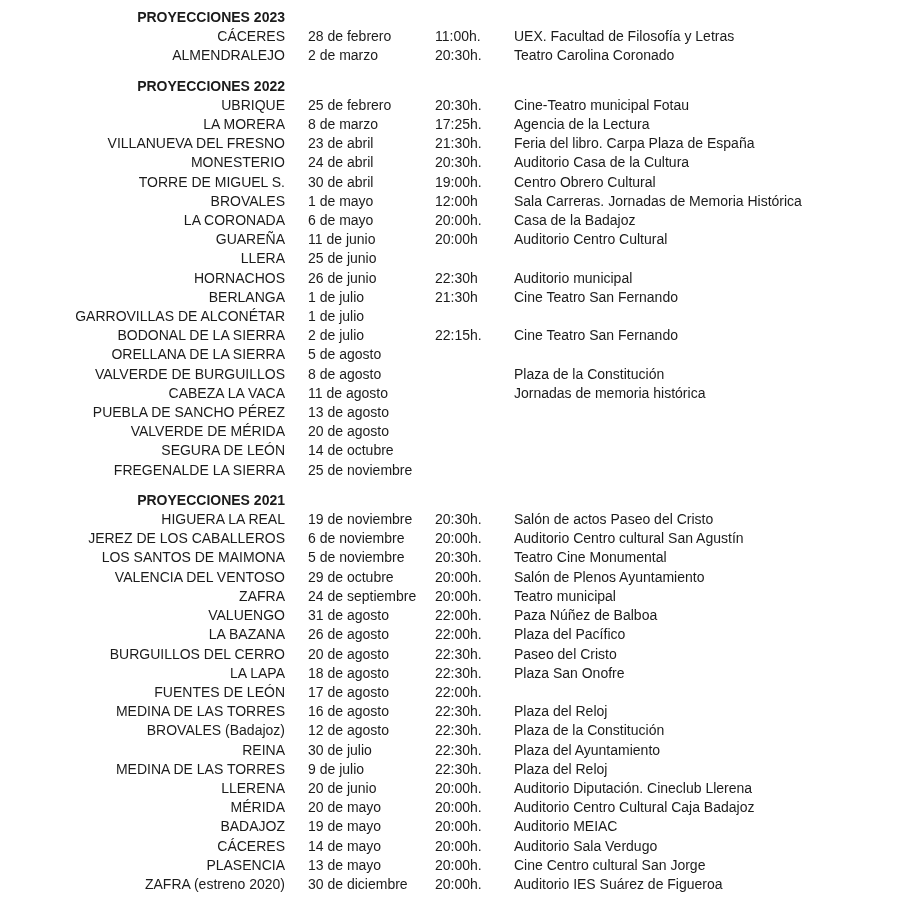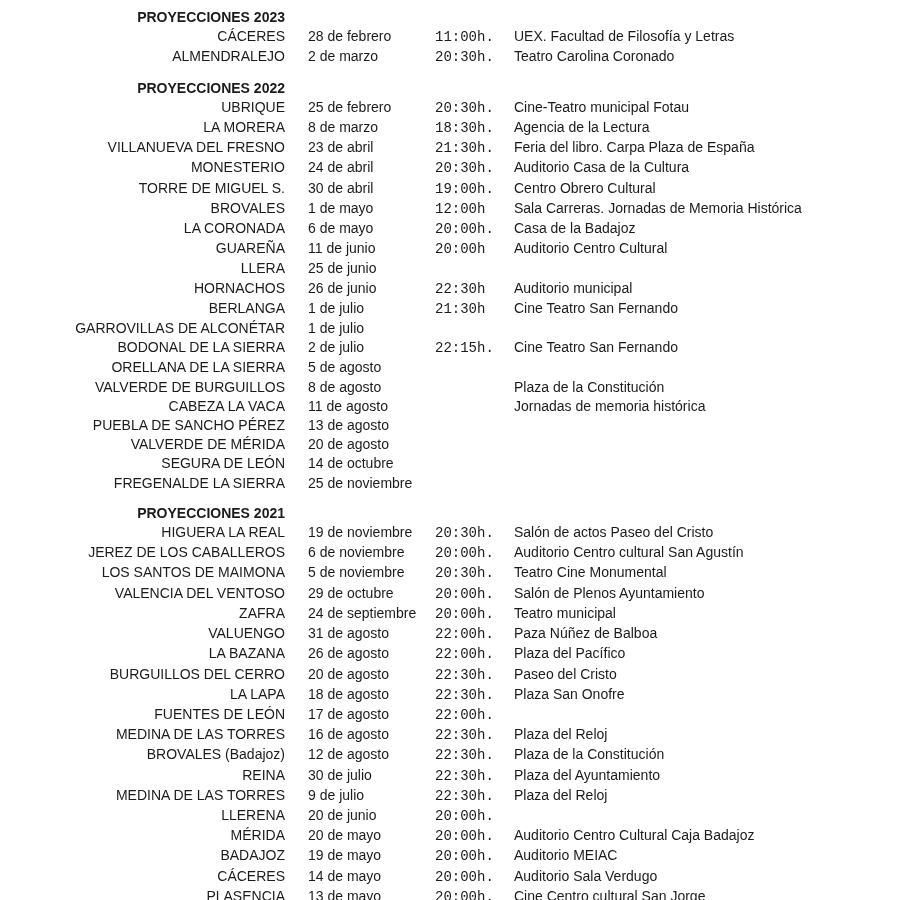--- a/index.html
+++ b/index.html
@@ -37,21 +37,20 @@
     font-weight: bold;
     text-align: right;
     white-space: nowrap;
   }
   .cell-date {
     padding-left: 23px;
     white-space: nowrap;
   }
   .cell-time {
     white-space: nowrap;
-    font-family: Liberation Mono, monospace;
   }
   .cell-venue {
     padding-left: 2px;
     white-space: nowrap;
   }
 </style>
 </head>
 <body style="color: rgb(27, 27, 27); background: rgb(255, 255, 255);">
 
 <main class="doc">
@@ -90,21 +89,21 @@
   <div class="grid-row">
     <div class="cell-city">UBRIQUE</div>
     <div class="cell-date">25 de febrero</div>
     <div class="cell-time">20:30h.</div>
     <div class="cell-venue">Cine-Teatro municipal Fotau</div>
   </div>
 
   <div class="grid-row">
     <div class="cell-city">LA MORERA</div>
     <div class="cell-date">8 de marzo</div>
-    <div class="cell-time">18:30h.</div>
+    <div class="cell-time">17:25h.</div>
     <div class="cell-venue">Agencia de la Lectura</div>
   </div>
 
   <div class="grid-row">
     <div class="cell-city">VILLANUEVA DEL FRESNO</div>
     <div class="cell-date">23 de abril</div>
     <div class="cell-time">21:30h.</div>
     <div class="cell-venue">Feria del libro. Carpa Plaza de España</div>
   </div>
 
@@ -331,20 +330,21 @@
     <div class="cell-city">MEDINA DE LAS TORRES</div>
     <div class="cell-date">9 de julio</div>
     <div class="cell-time">22:30h.</div>
     <div class="cell-venue">Plaza del Reloj</div>
   </div>
 
   <div class="grid-row">
     <div class="cell-city">LLERENA</div>
     <div class="cell-date">20 de junio</div>
     <div class="cell-time">20:00h.</div>
+    <div class="cell-venue">Auditorio Diputación. Cineclub Llerena</div>
   </div>
 
   <div class="grid-row">
     <div class="cell-city">MÉRIDA</div>
     <div class="cell-date">20 de mayo</div>
     <div class="cell-time">20:00h.</div>
     <div class="cell-venue">Auditorio Centro Cultural Caja Badajoz</div>
   </div>
 
   <div class="grid-row">

